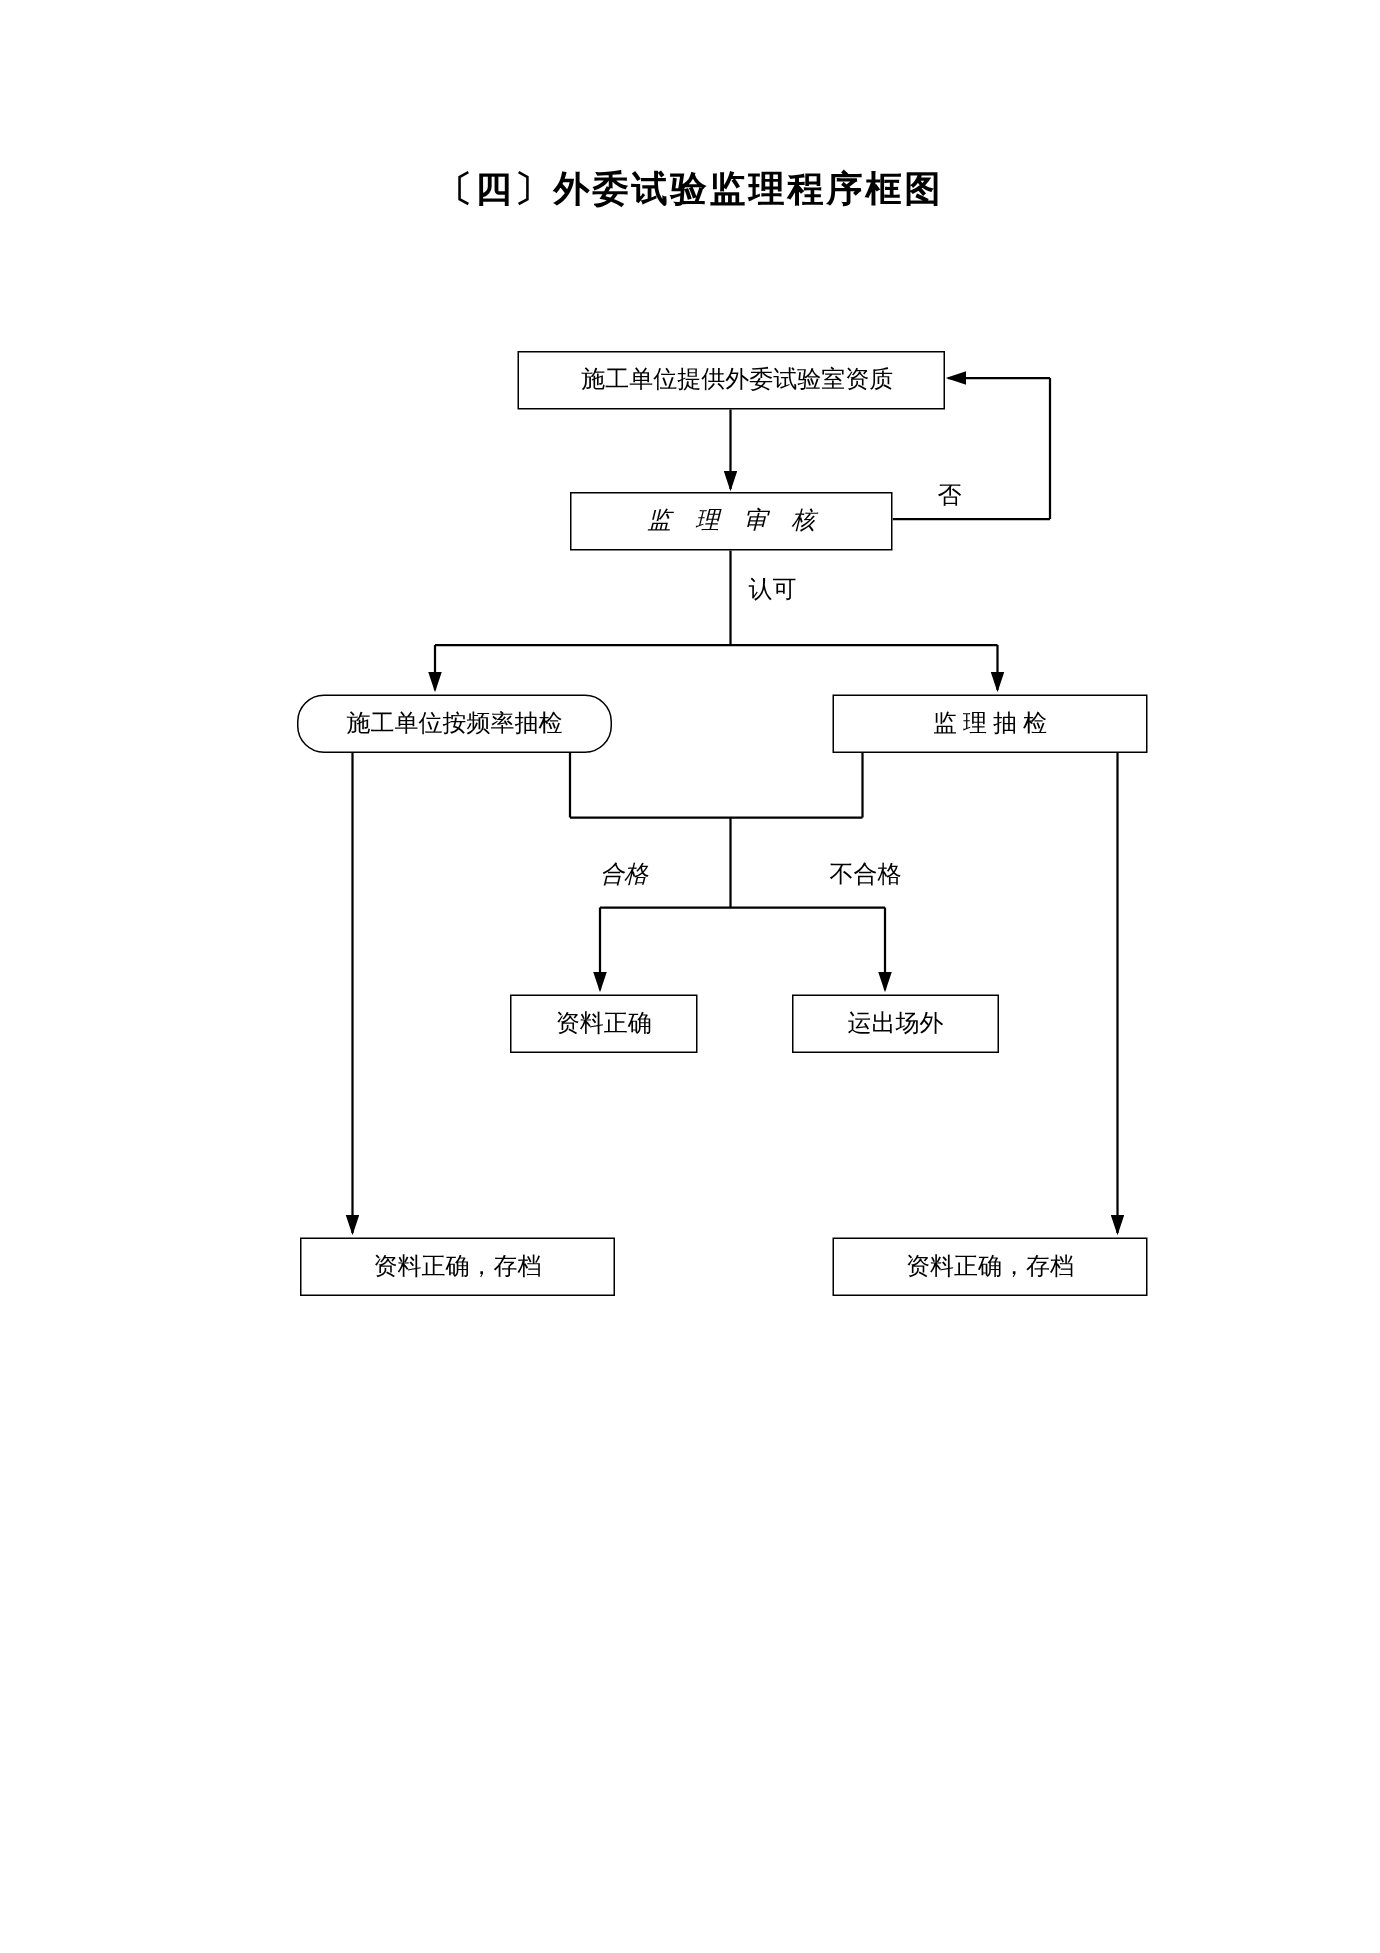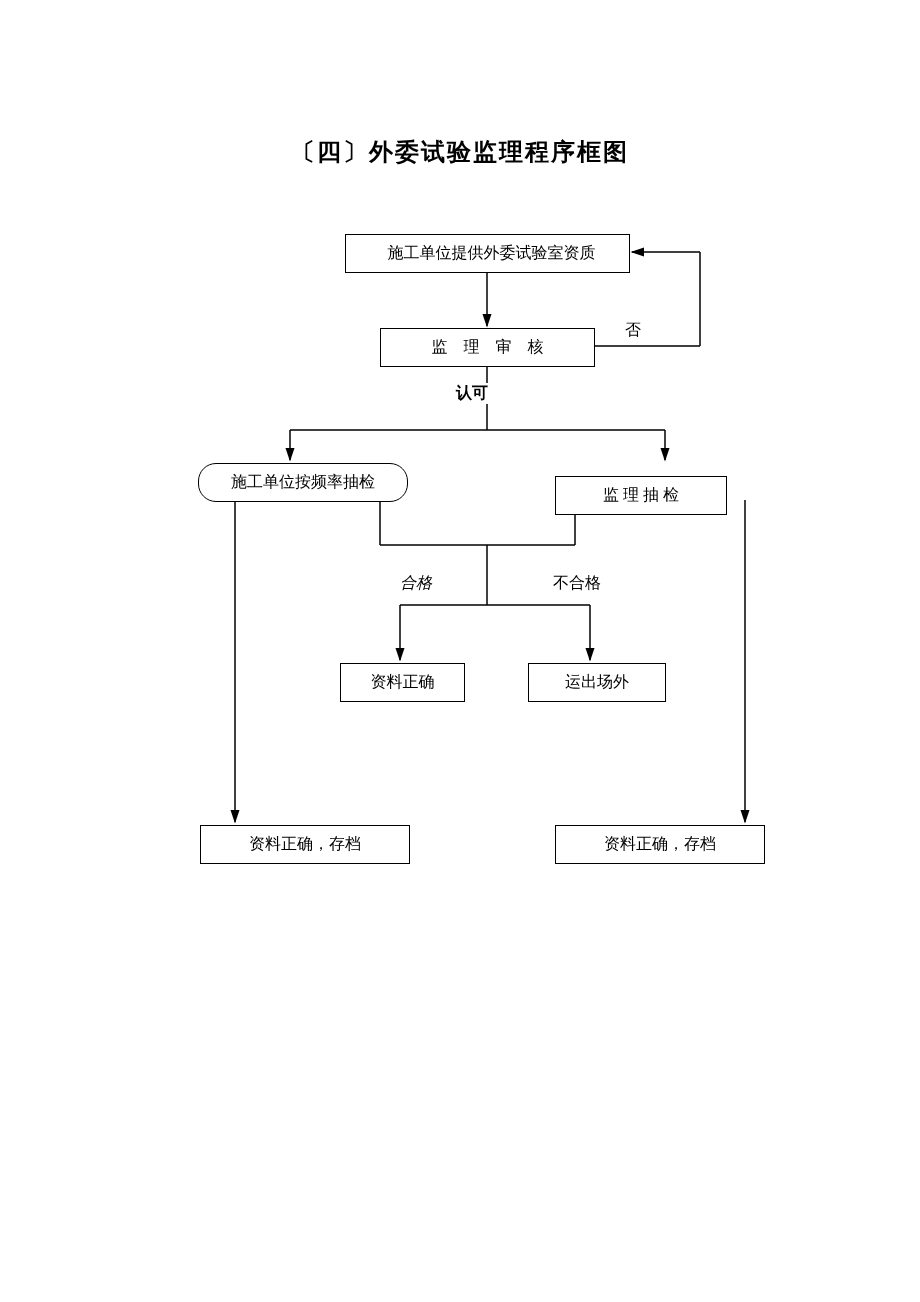--- a/index.html
+++ b/index.html
@@ -12,21 +12,20 @@
     }
     .title {
       position: absolute;
       top: 110px;
       left: 0;
       width: 920px;
       text-align: center;
       font-size: 24px;
       font-weight: bold;
       letter-spacing: 2px;
-      margin-top: 26px;
     }
     .box {
       position: absolute;
       border: 1.5px solid #000;
       background: #fff;
       display: flex;
       align-items: center;
       justify-content: center;
       font-size: 16px;
       padding: 8px 6px;
@@ -78,24 +77,24 @@
   <line x1="400" y1="605" x2="590" y2="605" stroke="#000" stroke-width="1.5"></line>
   <line x1="400" y1="605" x2="400" y2="660" stroke="#000" stroke-width="1.5" marker-end="url(#arrow)"></line>
   <line x1="590" y1="605" x2="590" y2="660" stroke="#000" stroke-width="1.5" marker-end="url(#arrow)"></line>
 
   <line x1="235" y1="500" x2="235" y2="822" stroke="#000" stroke-width="1.5" marker-end="url(#arrow)"></line>
 
   <line x1="745" y1="500" x2="745" y2="822" stroke="#000" stroke-width="1.5" marker-end="url(#arrow)"></line>
 </svg>
 
 <div class="box" style="left:345px; top:234px; width:285px;padding-left:14px;">施工单位提供外委试验室资质</div>
-<div class="box" style="left:380px; top:328px; width:215px;">监　理　审　核</div>
+<div class="box" style="left:380px; top:328px; width:215px;font-style:italic;">监　理　审　核</div>
 <div class="box" style="left:198px; top:463px; width:210px;border-radius:18px;">施工单位按频率抽检</div>
-<div class="box" style="left:555px; top:476px; width:172px;">监 理 抽 检</div>
+<div class="box" style="left:555px; top:463px; width:210px;">监 理 抽 检</div>
 <div class="box" style="left:340px; top:663px; width:125px;">资料正确</div>
 <div class="box" style="left:528px; top:663px; width:138px;">运出场外</div>
 <div class="box" style="left:200px; top:825px; width:210px;">资料正确，存档</div>
 <div class="box" style="left:555px; top:825px; width:210px;">资料正确，存档</div>
 
 <div class="label" style="left:625px; top:320px;">否</div>
-<div class="label" style="left:456px; top:383px;font-weight:bold;">认可</div>
+<div class="label" style="left:499px; top:383px;">认可</div>
 <div class="label" style="left:400px; top:573px;font-style:italic;">合格</div>
 <div class="label" style="left:553px; top:573px;">不合格</div>
 
 </body></html>

